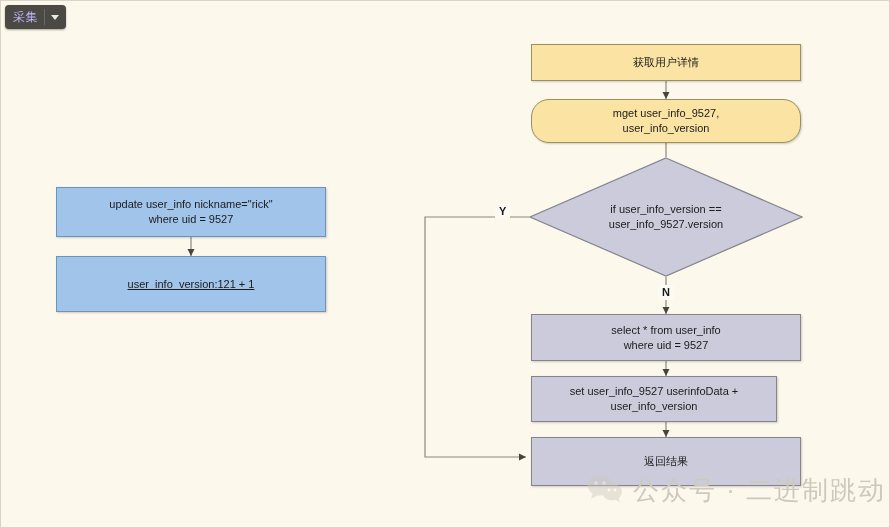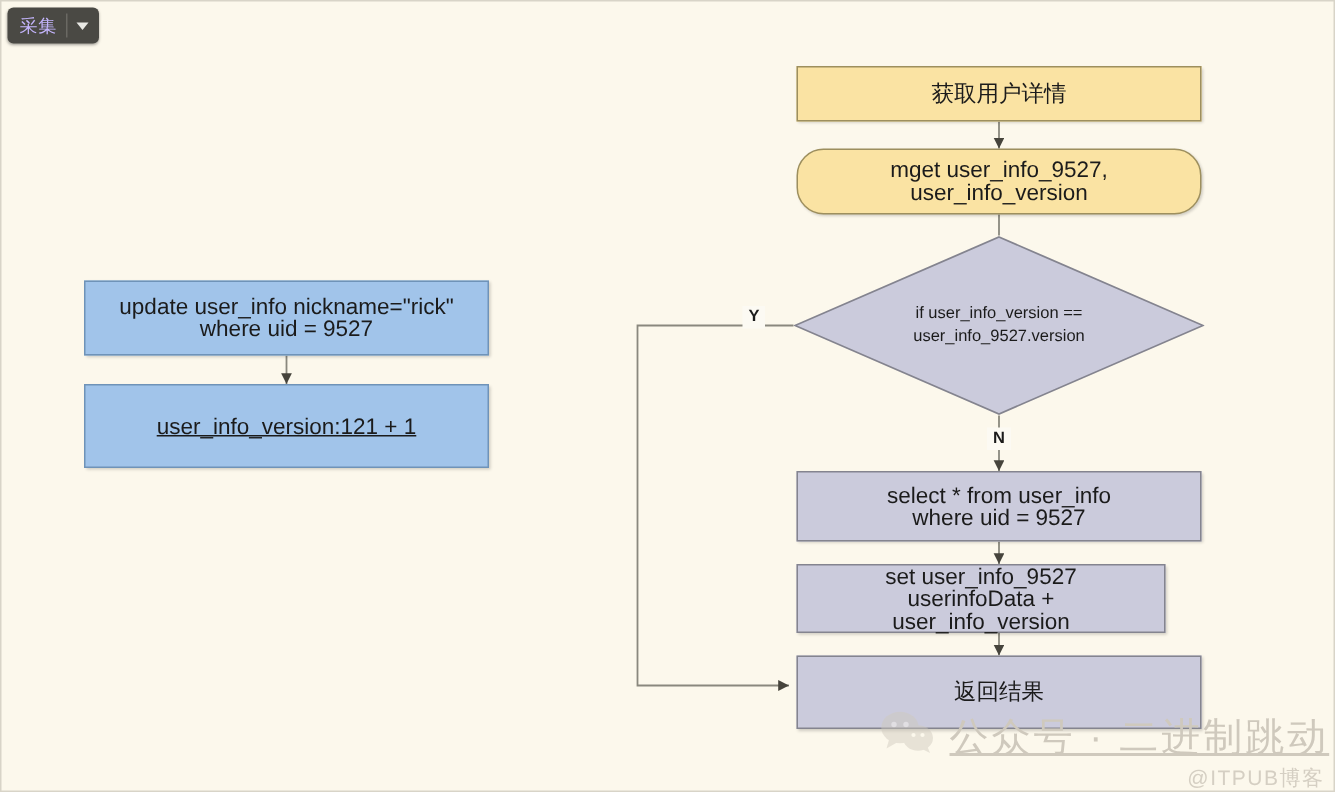--- a/index.html
+++ b/index.html
@@ -56,21 +56,21 @@
   }
 
   
   .node {
     position: absolute;
     box-sizing: border-box;
     display: flex;
     align-items: center;
     justify-content: center;
     text-align: center;
-    font-size: 15px;
+    font-size: 11px;
     line-height: 15px;
     color: #1b1b1b;
     border: 1px solid #8c8c8c;
     box-shadow: 1px 1px 2px rgba(0,0,0,.18);
     padding: 2px 18px;
   }
   .node .txt { white-space: pre-line; }
   .node.yellow { background: #fae3a3; border-color: #9d8f5e; }
   .node.gray   { background: #cbcbdc; border-color: #84848f; }
   .node.blue   { background: #a1c4ea; border-color: #6f93b8; }
@@ -141,21 +141,20 @@
   #watermark .wm-icon {
     flex: 0 0 auto;
     opacity: .45;
   }
   #watermark .wm-main {
     font-size: 26px;
     color: #cfc9bd;
     letter-spacing: 2px;
     line-height: 30px;
     white-space: nowrap;
-    text-decoration: underline;
   }
   #watermark .wm-sub {
     margin-top: 1px;
     text-align: right;
     font-size: 14px;
     color: #d5cfc3;
     letter-spacing: 1px;
     line-height: 18px;
     padding-right: 4px;
   }
@@ -251,16 +250,15 @@
           <g fill="#fcf8ec">
             <circle cx="9" cy="10" r="1.8"></circle>
             <circle cx="17" cy="10" r="1.8"></circle>
             <circle cx="22" cy="17" r="1.4"></circle>
             <circle cx="28" cy="17" r="1.4"></circle>
           </g>
         </svg>
       </span>
       <span class="wm-main">公众号 · 二进制跳动</span>
     </div>
-    <div class="wm-sub">@ITPUB博客</div>
   </div>
 
 </div>
 
 </body></html>

